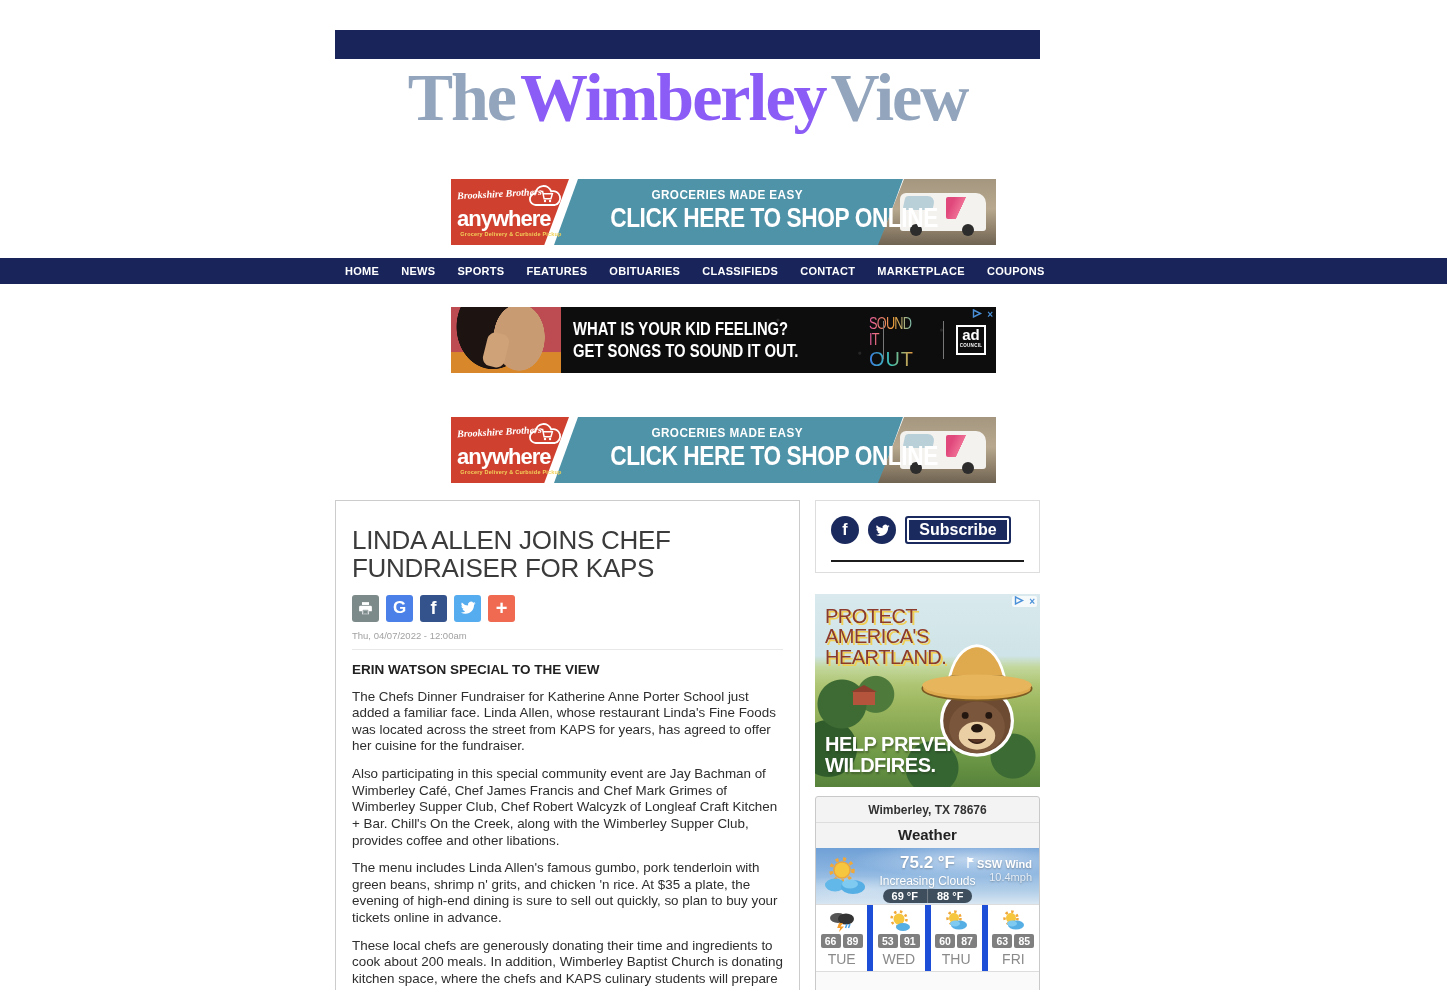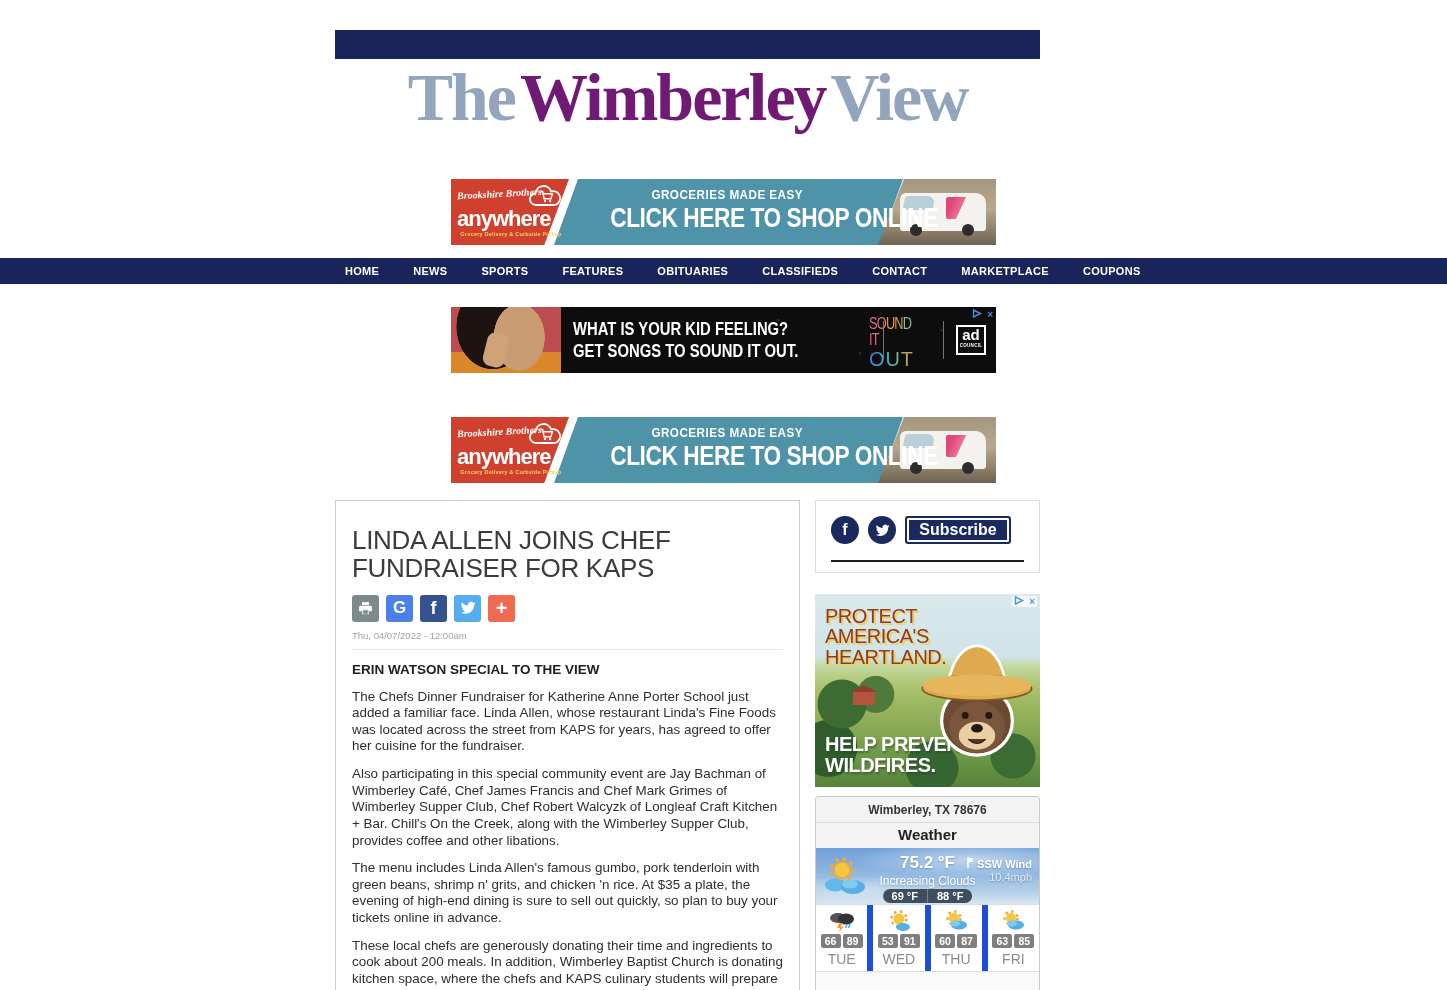--- a/index.html
+++ b/index.html
@@ -8,21 +8,21 @@
     width:1447px; height:990px; overflow:hidden; position:relative;
     font-family:"Liberation Sans", sans-serif;
   }
   .content-col { width:705px; margin-left:335px; }
 
   
   .topbar { height:29px; background:#19255a; margin-top:30px; }
   .masthead { text-align:center; padding:0 0 6px; font-family:"Liberation Serif", serif;
               font-weight:bold; font-size:68px; letter-spacing:-2px; line-height:76px; white-space:nowrap; }
   .mh-light { color:#93a5bd; }
-  .mh-dark  { color:#701a75; margin:0 5px; }
+  .mh-dark  { color:#8b5cf6; margin:0 5px; }
 
   
   .banner { width:545px; height:66px; margin:0 auto; position:relative; overflow:hidden; cursor:pointer; }
   .banner-grocery { background:#fff; }
   .bg-red { position:absolute; left:0; top:0; height:100%; width:118px; background:#d0402f;
             clip-path:polygon(0 0,100% 0,79% 100%,0 100%); }
   .bg-teal { position:absolute; left:0; top:0; height:100%; width:100%; background:#4f93a8;
              clip-path:polygon(127px 0,452px 0,428px 100%,103px 100%); }
   .bg-photo { position:absolute; right:0; top:0; height:100%; width:118px;
               clip-path:polygon(26px 0,100% 0,100% 100%,0 100%);
@@ -40,21 +40,21 @@
   .g-cloud { position:absolute; right:2px; top:0; }
   .g-anywhere { font-size:22px; font-weight:bold; letter-spacing:-1px; line-height:20px; margin-top:8px; }
   .g-tag { font-size:5.5px; color:#f3d35a; font-weight:bold; text-align:center; margin-top:2px; letter-spacing:0.2px; }
   .g-text { position:absolute; left:128px; right:120px; top:6px; text-align:center; color:#fff; }
   .g-line1 { font-size:13px; font-weight:bold; letter-spacing:0.5px; display:inline-block; transform:scaleX(0.9); }
   .g-line2 { font-size:27px; font-weight:bold; letter-spacing:-0.5px; display:inline-block;
              transform:scaleX(0.84); white-space:nowrap; line-height:30px; }
 
   
   nav { background:#19255a; height:26px; margin-top:13px; }
-  .nav-inner { margin-left:345px; display:flex; gap:34px; align-items:center; height:100%; }
+  .nav-inner { margin-left:345px; display:flex; gap:22px; align-items:center; height:100%; }
   .nav-item { color:#fff; font-size:11px; font-weight:bold; letter-spacing:0.3px; cursor:pointer; white-space:nowrap; }
 
   
   .banner-sound { background:#0d0d0d; margin-top:23px;
                   background-image:radial-gradient(circle at 60% 20%, rgba(255,255,255,0.12) 0 1px, transparent 2px),
                                    radial-gradient(circle at 75% 70%, rgba(255,255,255,0.10) 0 1px, transparent 2px),
                                    radial-gradient(circle at 90% 35%, rgba(255,255,255,0.10) 0 1px, transparent 2px); }
   .kid-photo { position:absolute; left:0; top:0; width:110px; height:100%;
                background:radial-gradient(ellipse 46px 60px at 62% 46%, #c89b72 0 55%, transparent 56%),
                           radial-gradient(ellipse 60px 70px at 38% 30%, #1d1412 0 60%, transparent 61%),

